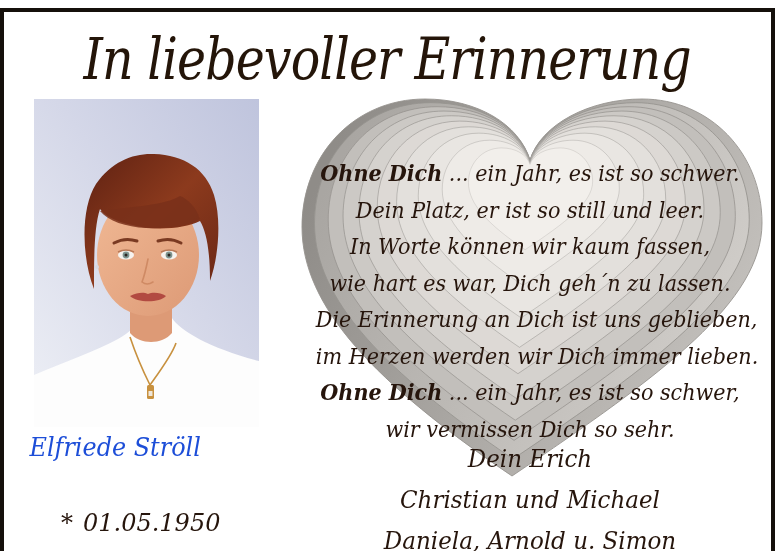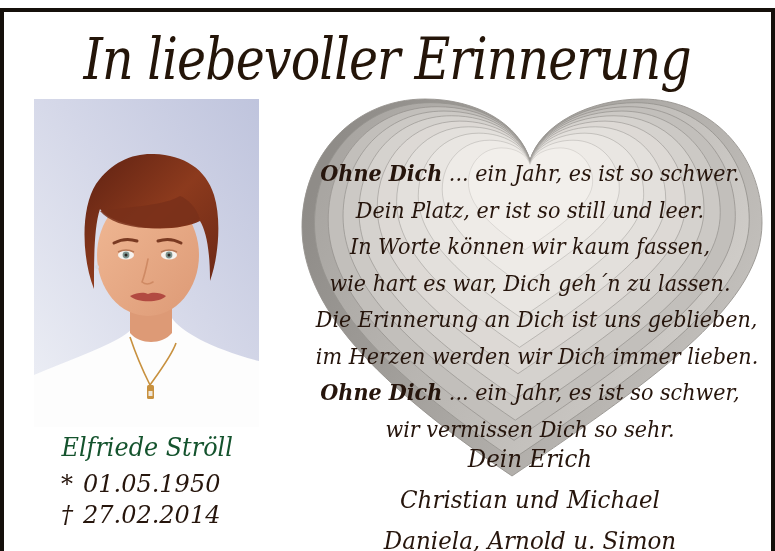--- a/index.html
+++ b/index.html
@@ -64,42 +64,42 @@
     white-space: nowrap;
     transform: scaleX(0.9);
     transform-origin: 50% 50%;
   }
   .poem-line .b { font-weight: bold; }
   .name-block {
     position: absolute;
     left: 18px; top: 420px;
     width: 250px;
     z-index: 3;
-    text-align: center;
-    color: #14532d;
+    text-align: left;
+    color: #1d4ed8;
     font-style: italic;
     font-size: 26px;
     white-space: nowrap;
   }
   .name-inner {
     display: inline-block;
     transform: scaleX(0.92);
     transform-origin: 50% 50%;
   }
   .dates-block {
     position: absolute;
     left: 57px; top: 457px;
     z-index: 3;
     color: #26150c;
     font-style: italic;
     font-size: 24px;
     line-height: 31px;
     white-space: nowrap;
   }
-  .date-row { display: block; }
+  .date-row { display: block; margin-top: 39px; }
   .date-symbol {
     display: inline-block;
     width: 22px;
   }
   .mourners {
     position: absolute;
     left: 288px; top: 426px;
     width: 476px;
     z-index: 3;
     text-align: center;

